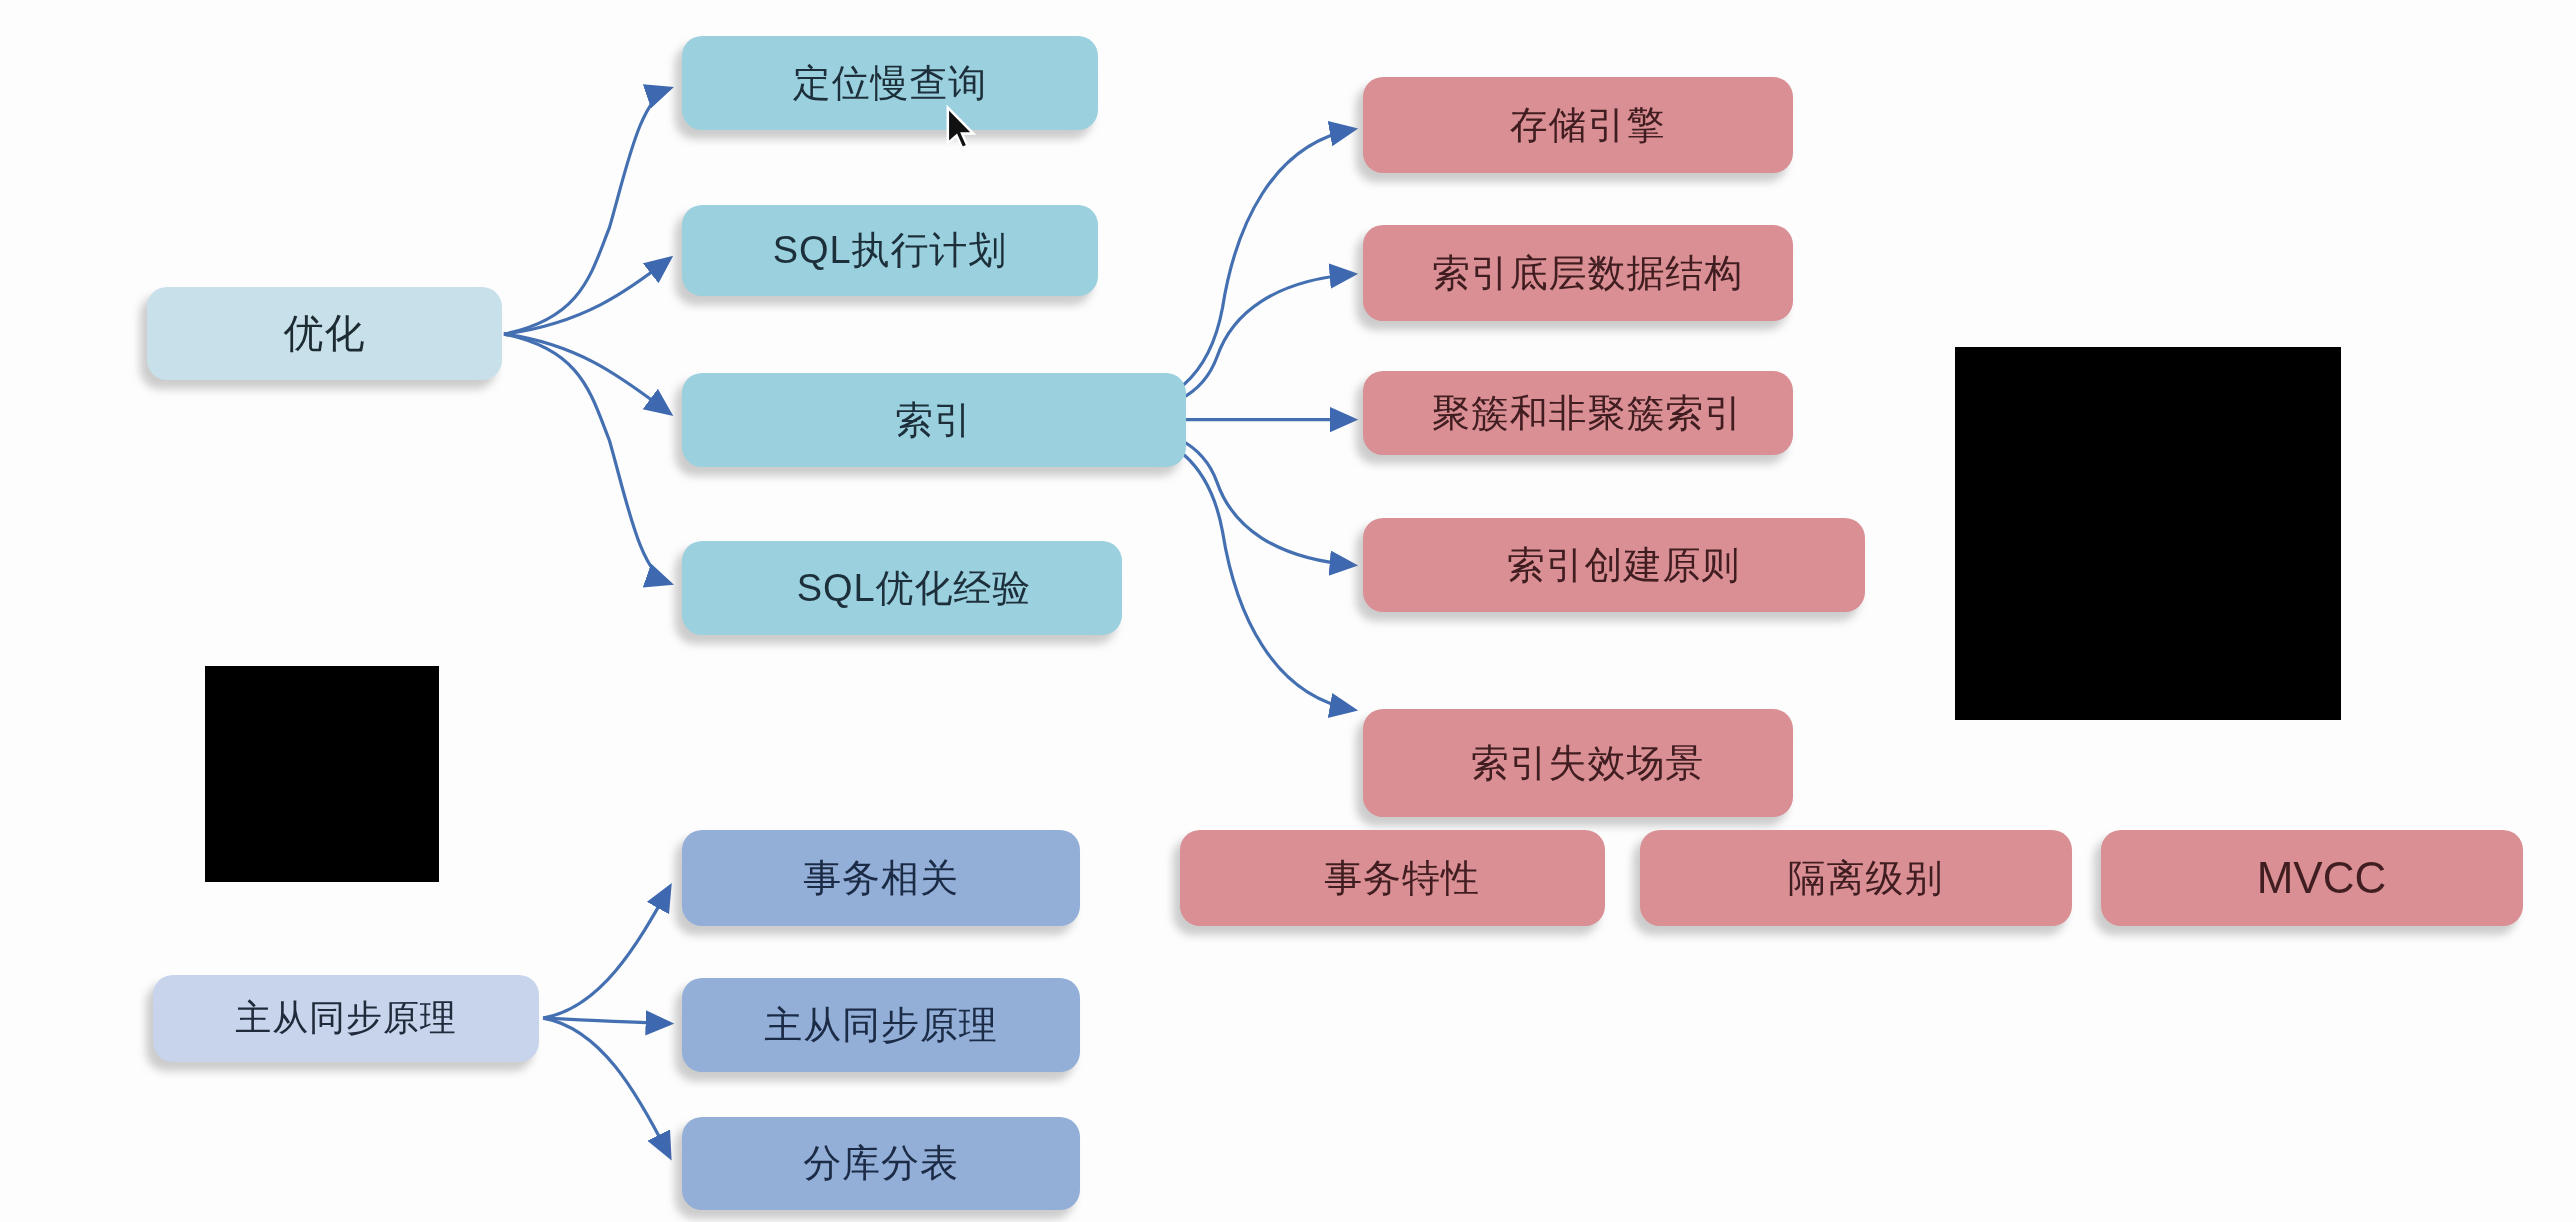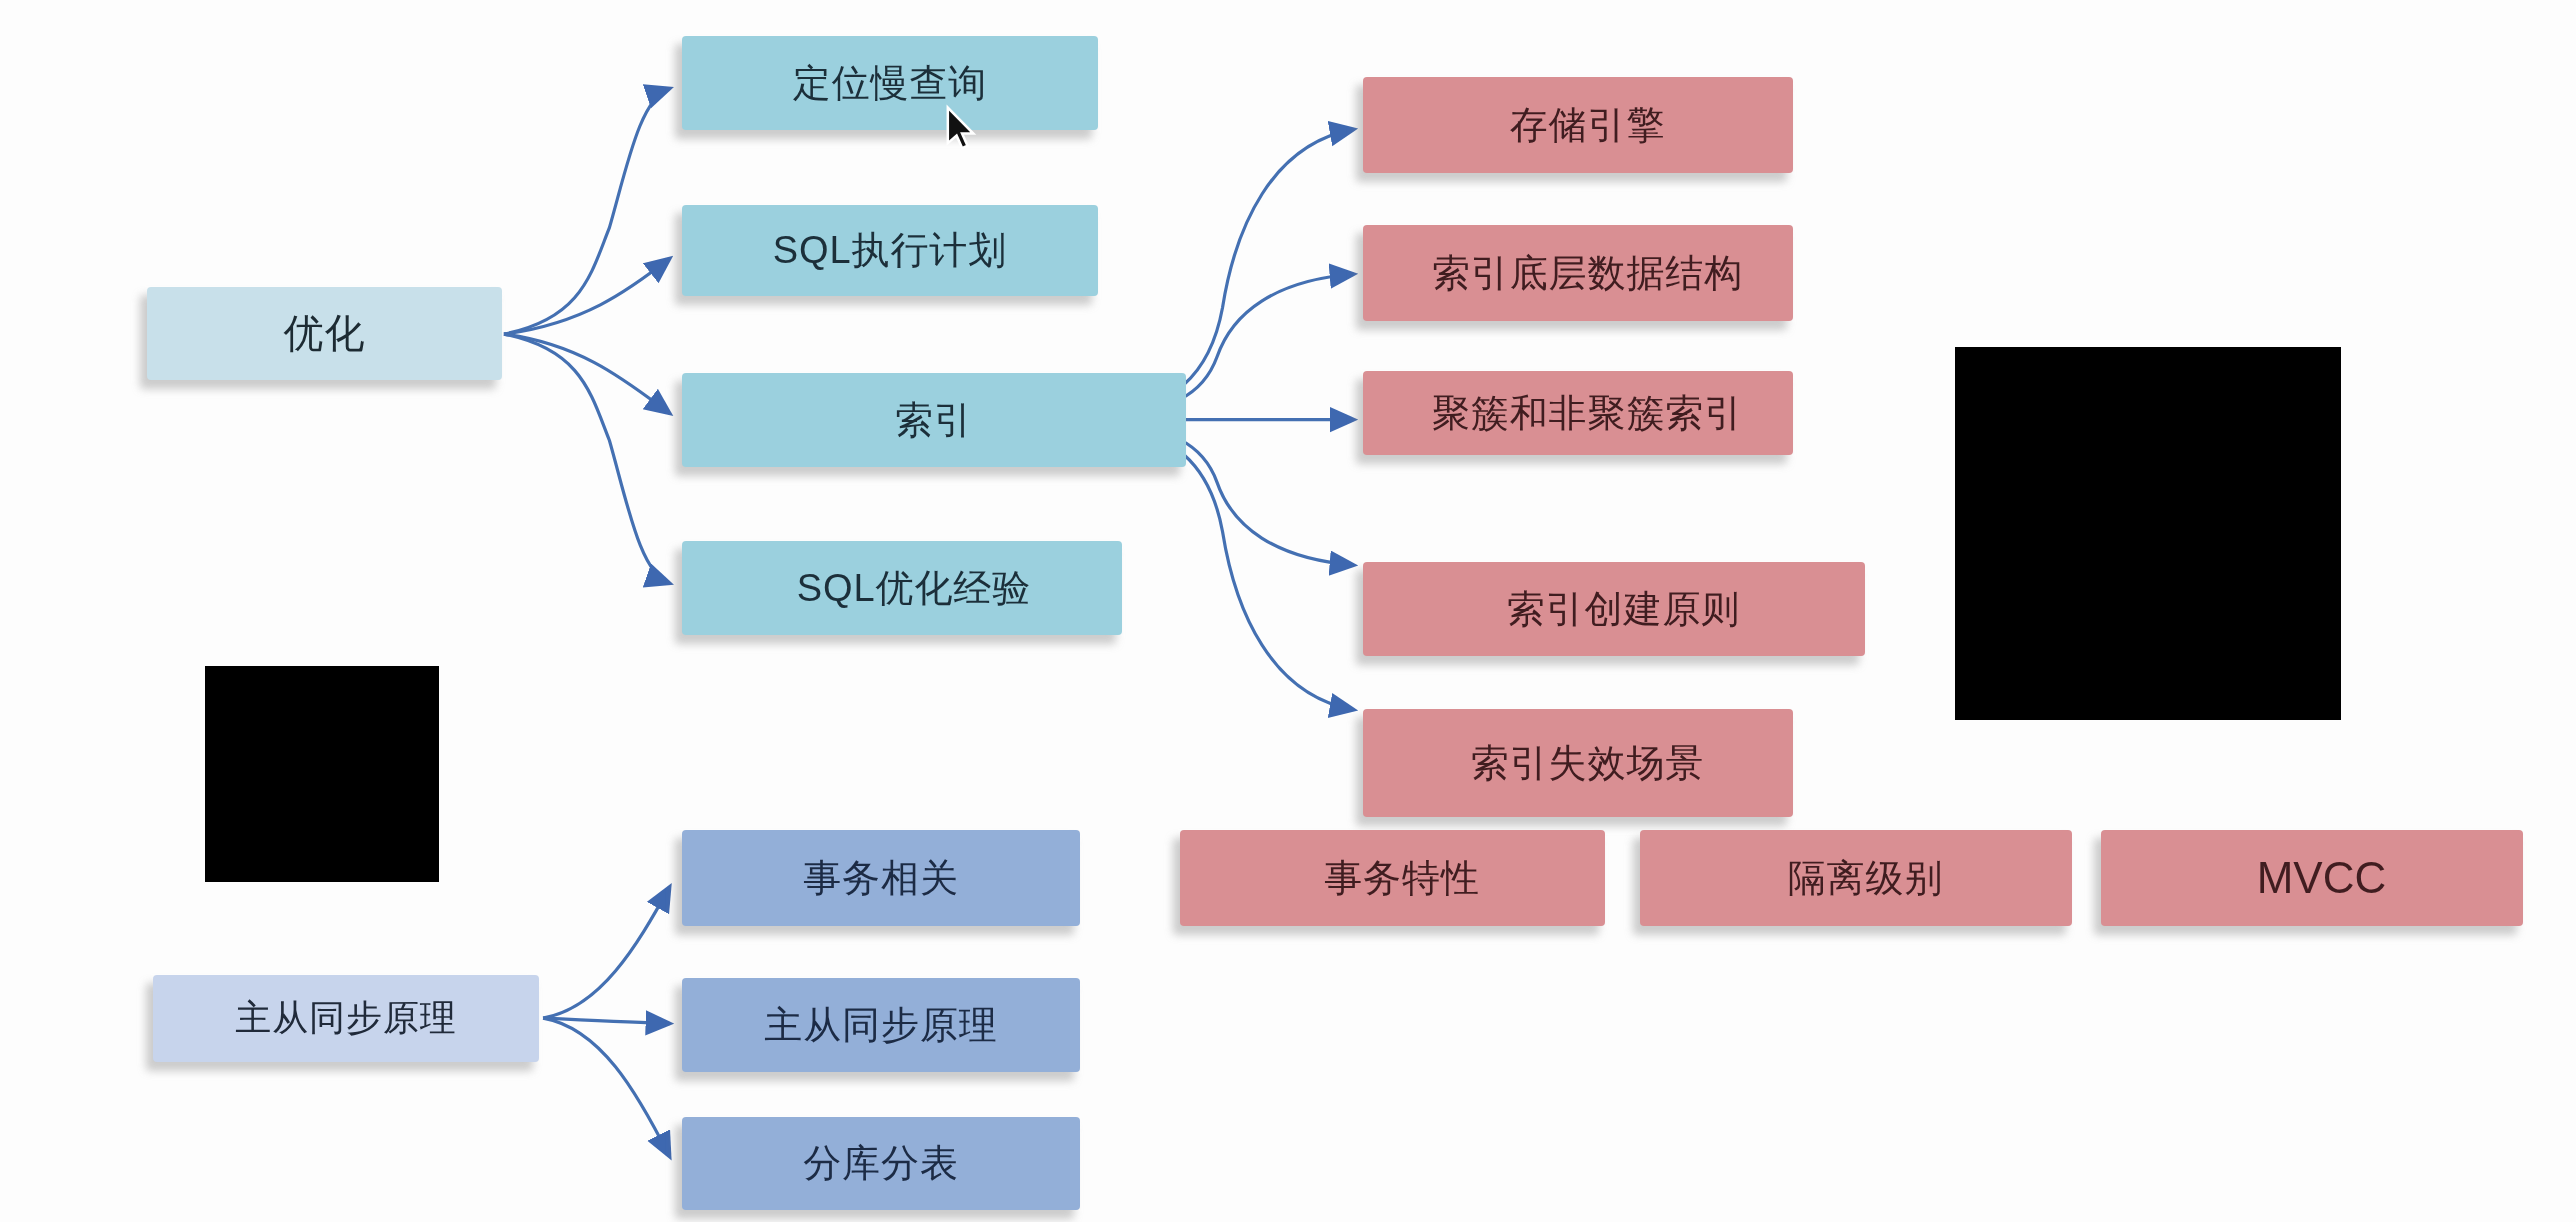--- a/index.html
+++ b/index.html
@@ -6,21 +6,21 @@
   #canvas{
     position:relative;
     width:2576px;height:1223px;
     background:#fdfdfd;
     overflow:hidden;
     font-family:"Liberation Sans", sans-serif;
   }
   .node{
     position:absolute;
     display:flex;align-items:center;justify-content:center;
-    border-radius:4px;
+    border-radius:20px;
     box-shadow:-6.4px 8.2px 9px rgba(130,130,130,0.40);
     font-size:38px;
     letter-spacing:0.9px;
     white-space:nowrap;
     cursor:default;
     text-align:center;
   }
   
   .fill-root1{background:#c8e0ea;color:#1d2b33;}
   .fill-cyan{background:#9bd0de;color:#1c2f3a;}
@@ -29,21 +29,21 @@
   .fill-peri{background:#93afd8;color:#1c2b45;}
   
   .n-opt{left:147px;top:287px;width:355px;height:93px;font-size:40px;}
   .n-locate{left:682px;top:36px;width:416px;height:94px;}
   .n-plan{left:682px;top:205px;width:416px;height:91px;}
   .n-index{left:682px;top:373px;width:504px;height:94px;}
   .n-sqlexp{left:682px;top:541px;width:416px;height:94px;padding-left:24px;}
   .n-engine{left:1363px;top:77px;width:411px;height:96px;}
   .n-datastruct{left:1363px;top:225px;width:411px;height:96px;}
   .n-clustered{left:1363px;top:371px;width:411px;height:84px;}
-  .n-principles{left:1363px;top:518px;width:483px;height:94px;margin-top:44px;}
+  .n-principles{left:1363px;top:518px;width:483px;height:94px;}
   .n-failure{left:1363px;top:666px;width:411px;height:108px;margin-top:43px;}
   .n-other{left:153px;top:975px;width:386px;height:87px;font-size:36px;}
   .n-trans{left:682px;top:830px;width:398px;height:96px;}
   .n-sync{left:682px;top:978px;width:398px;height:94px;}
   .n-shard{left:682px;top:1117px;width:398px;height:93px;}
   .n-acid{left:1180px;top:830px;width:406px;height:96px;}
   .n-isolation{left:1640px;top:830px;width:413px;height:96px;}
   .n-mvcc{left:2101px;top:830px;width:403px;height:96px;font-size:44px;letter-spacing:0;}
   .redacted{
     position:absolute;background:#000;

